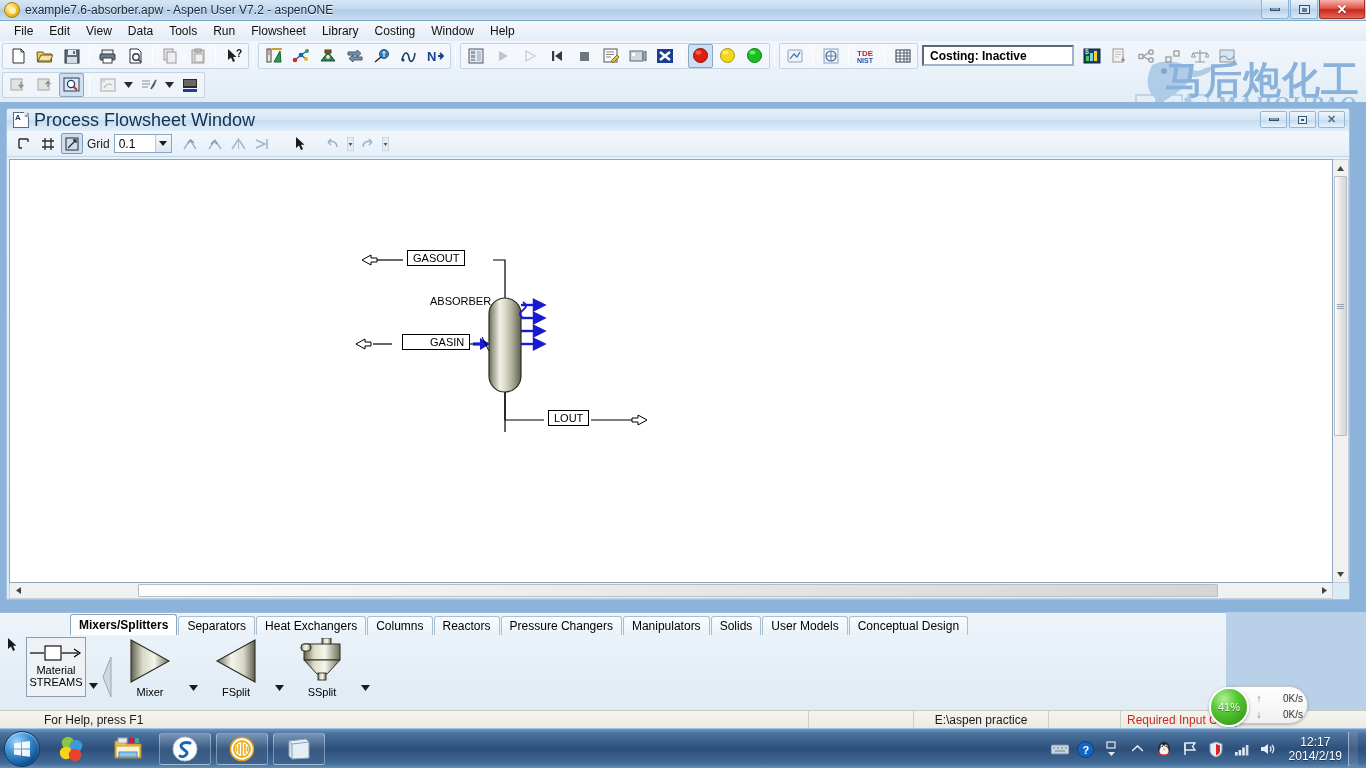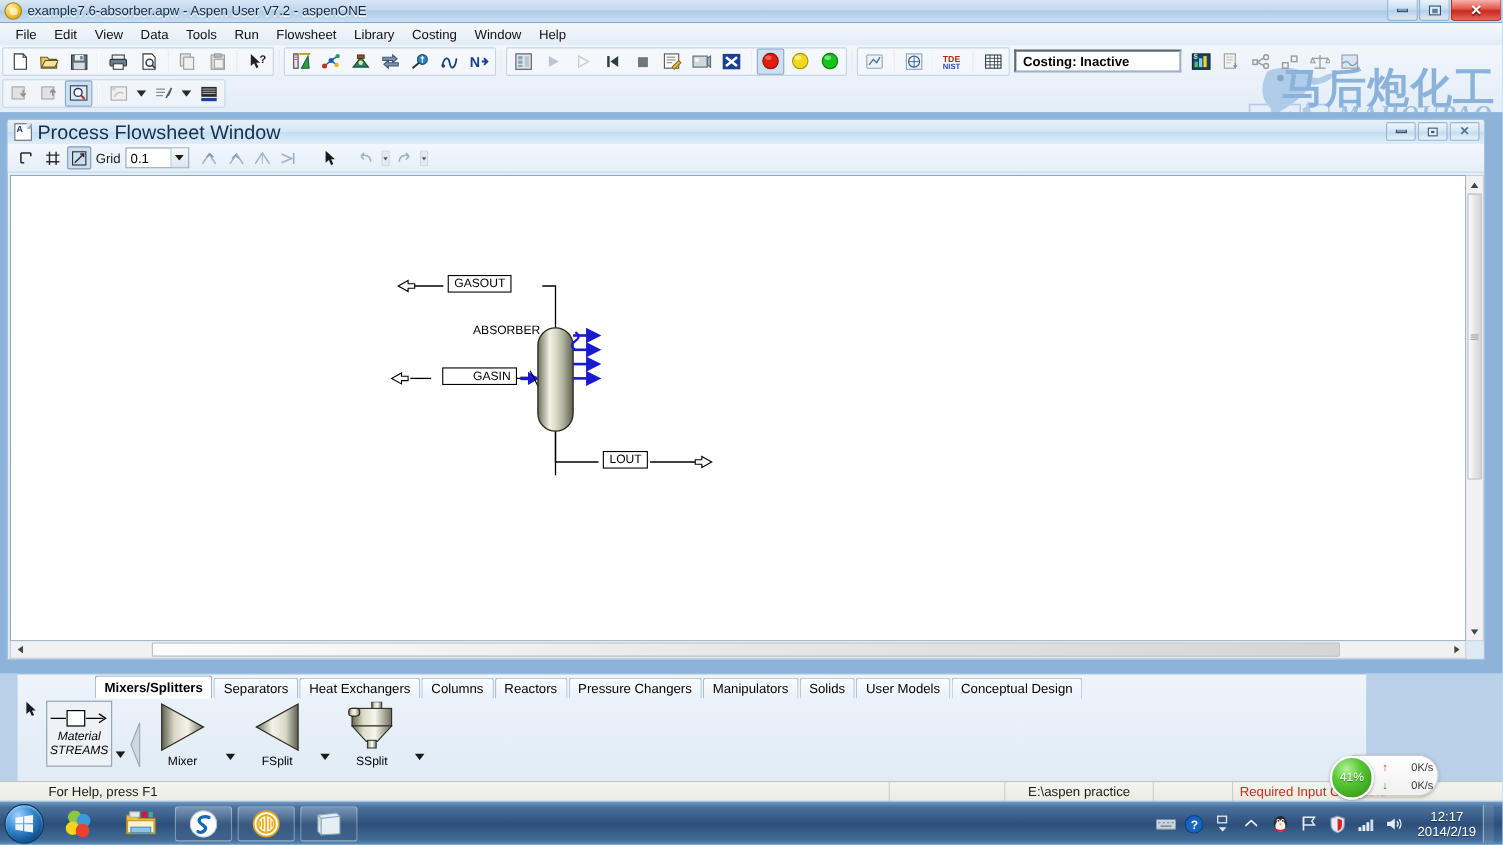--- a/index.html
+++ b/index.html
@@ -196,42 +196,41 @@
   }
   .plain-label {
     position:absolute; font-size:11px; color:#000; white-space:nowrap;
   }
 
   
   .palette {
     position:absolute; top:612px; left:0; width:1226px; height:98px;
     background: linear-gradient(to bottom,#eef4fa,#e0ebf5);
     border-top:1px solid #9fbada;
-    margin-left:16px;
   }
   .tabstrip { height:22px; display:flex; align-items:flex-end; padding-left:70px; }
   .ptab {
     height:19px; padding:0 8px; font-size:12px; color:#000;
     background: linear-gradient(to bottom,#fbfdff,#e9f1f9);
     border:1px solid #a9bfd4; border-bottom:none; border-radius:3px 3px 0 0;
     display:flex; align-items:center; margin-right:1px; white-space:nowrap;
   }
   .ptab.active {
     font-weight:bold; background:#fff; height:21px; border-color:#8aa6c0;
   }
   .palette-body { position:absolute; left:0; top:22px; width:1366px; height:76px; display:flex; }
   .arrow-tool {
     width:26px; display:flex; align-items:flex-start; justify-content:center;
     padding-top:2px;
   }
   .streams-box {
     width:60px; height:60px; margin-top:2px; border:1px solid #8d9eb0; background:#eef2f6;
     display:flex; flex-direction:column; align-items:center; position:relative;
   }
-  .streams-label { font-size:11px; color:#000;font-style:italic; }
+  .streams-label { font-size:11px; color:#000; }
   .sep-bar { width:14px; display:flex; align-items:center; justify-content:center; }
   .model-item {
     width:72px; height:70px; display:flex; flex-direction:column;
     align-items:center; justify-content:flex-start; padding-top:3px;
   }
   .model-name { font-size:11px; color:#000; margin-top:2px; }
   .drop-caret { display:flex; align-items:center; padding-top:30px; width:14px; justify-content:center; }
 
   
   .statusbar {

